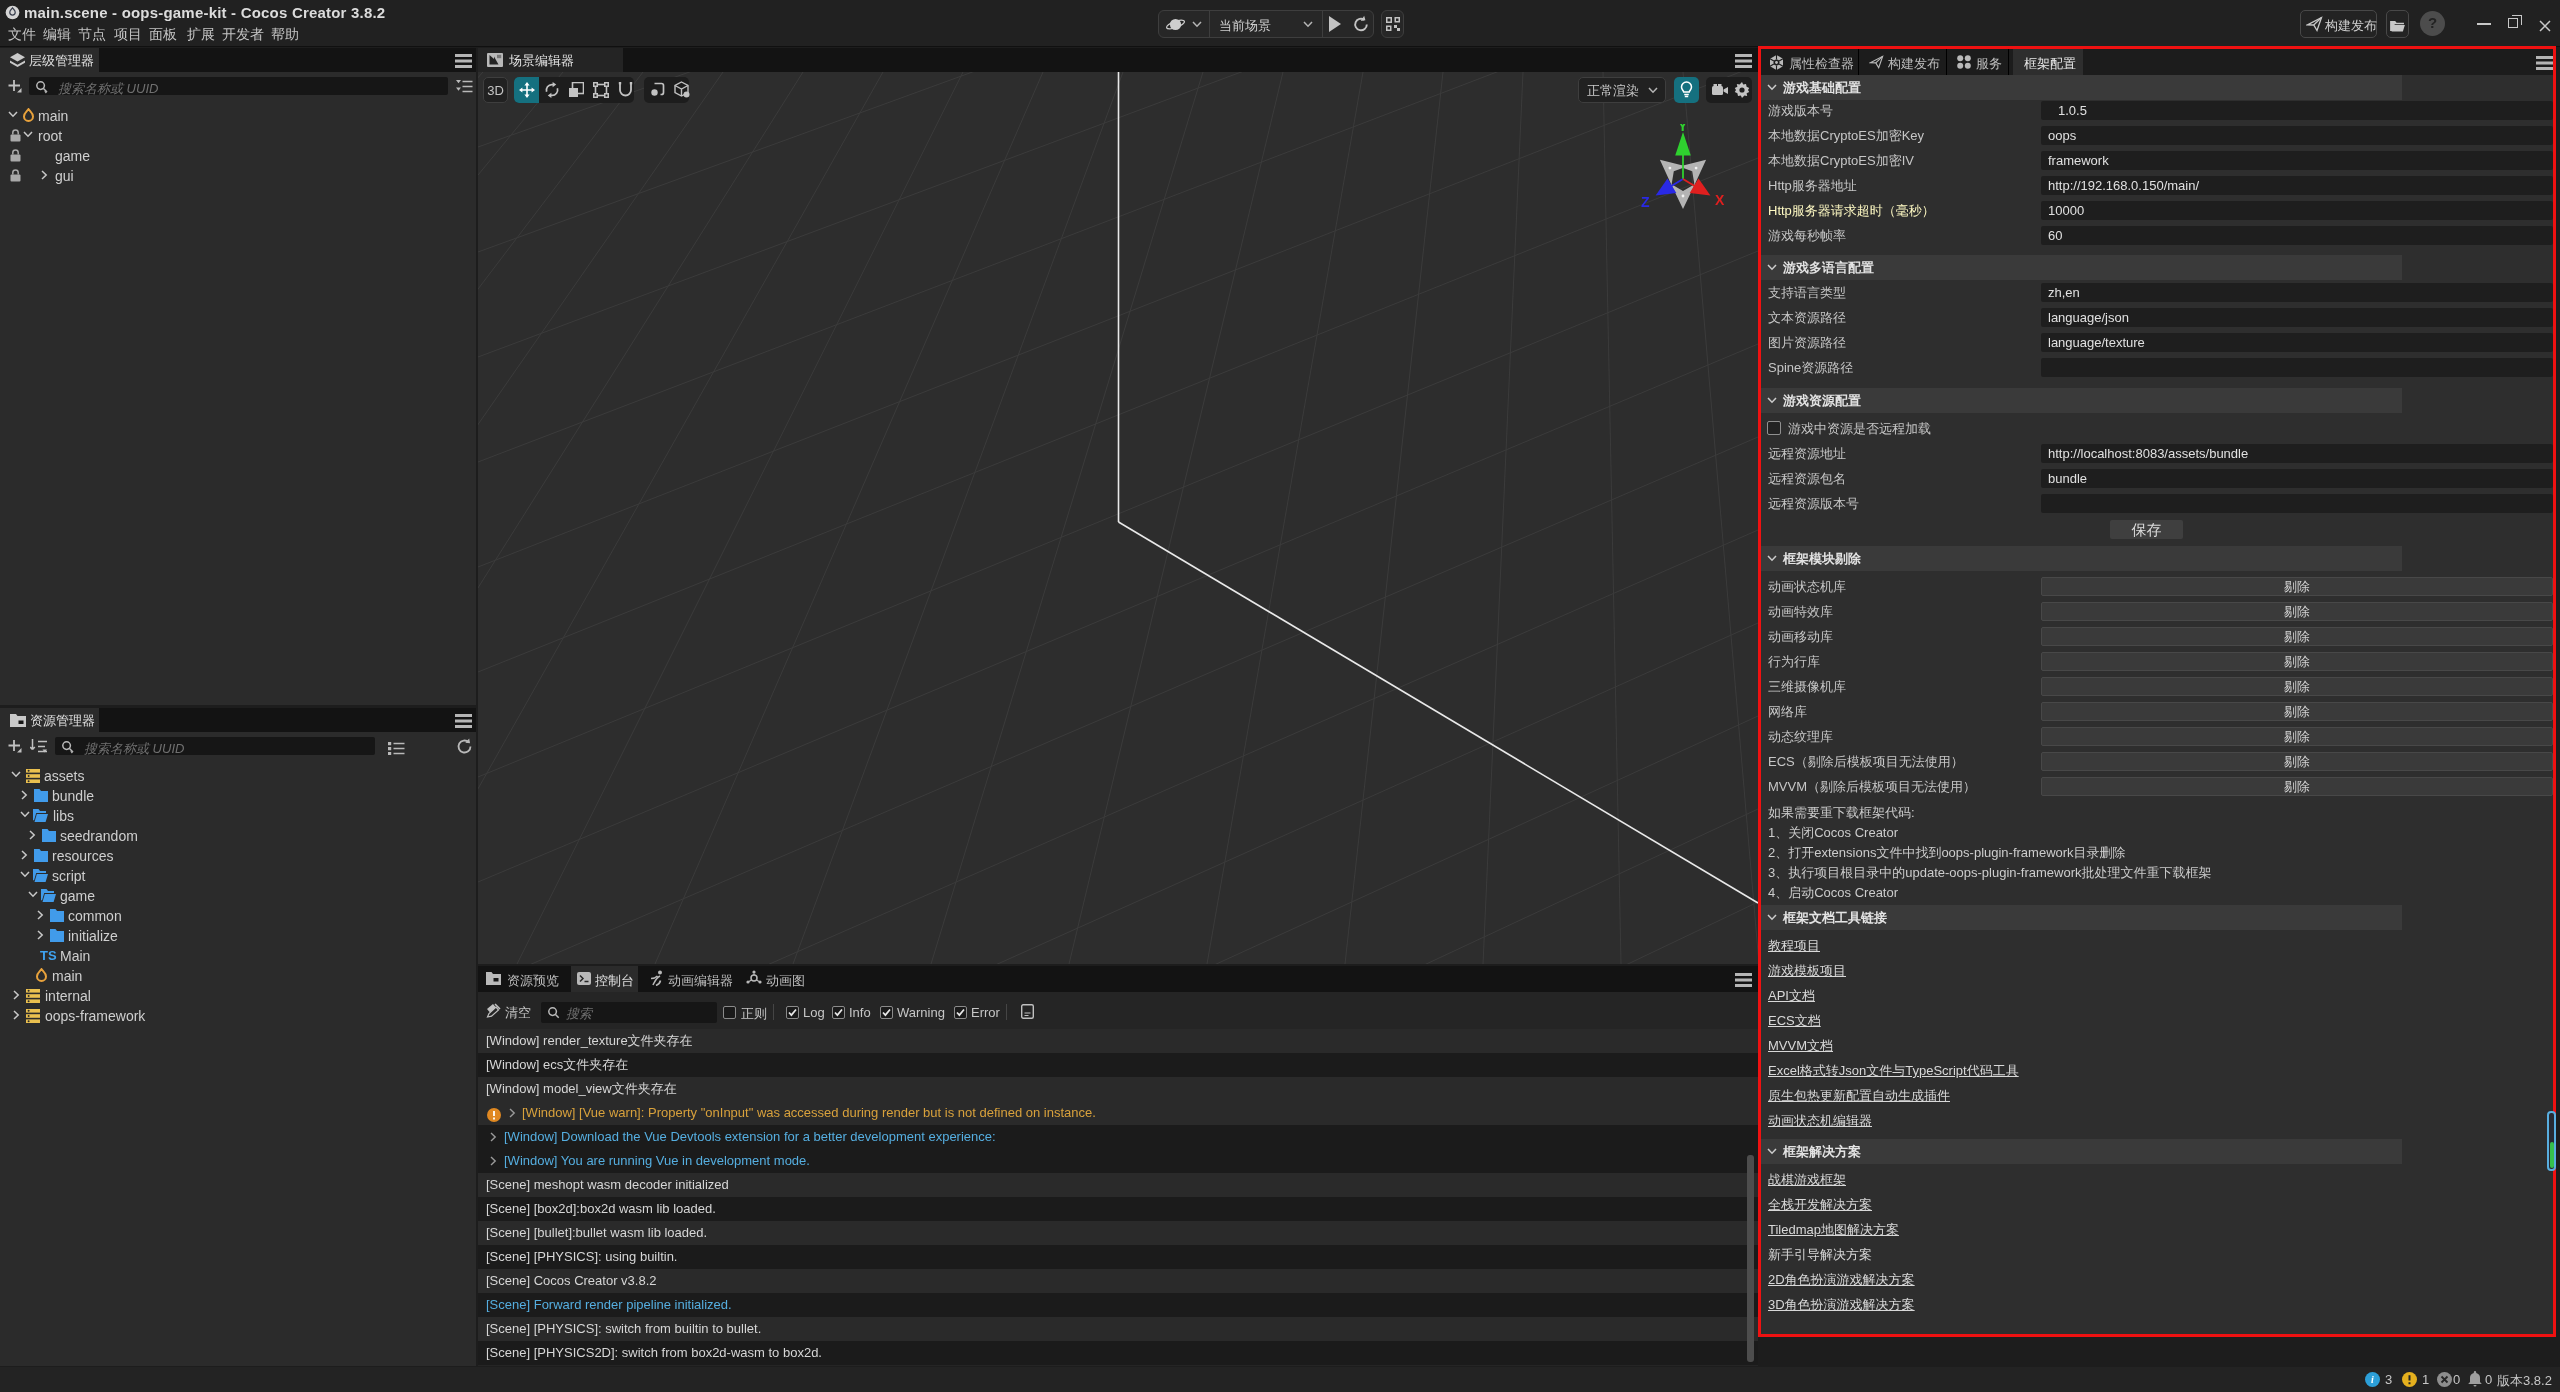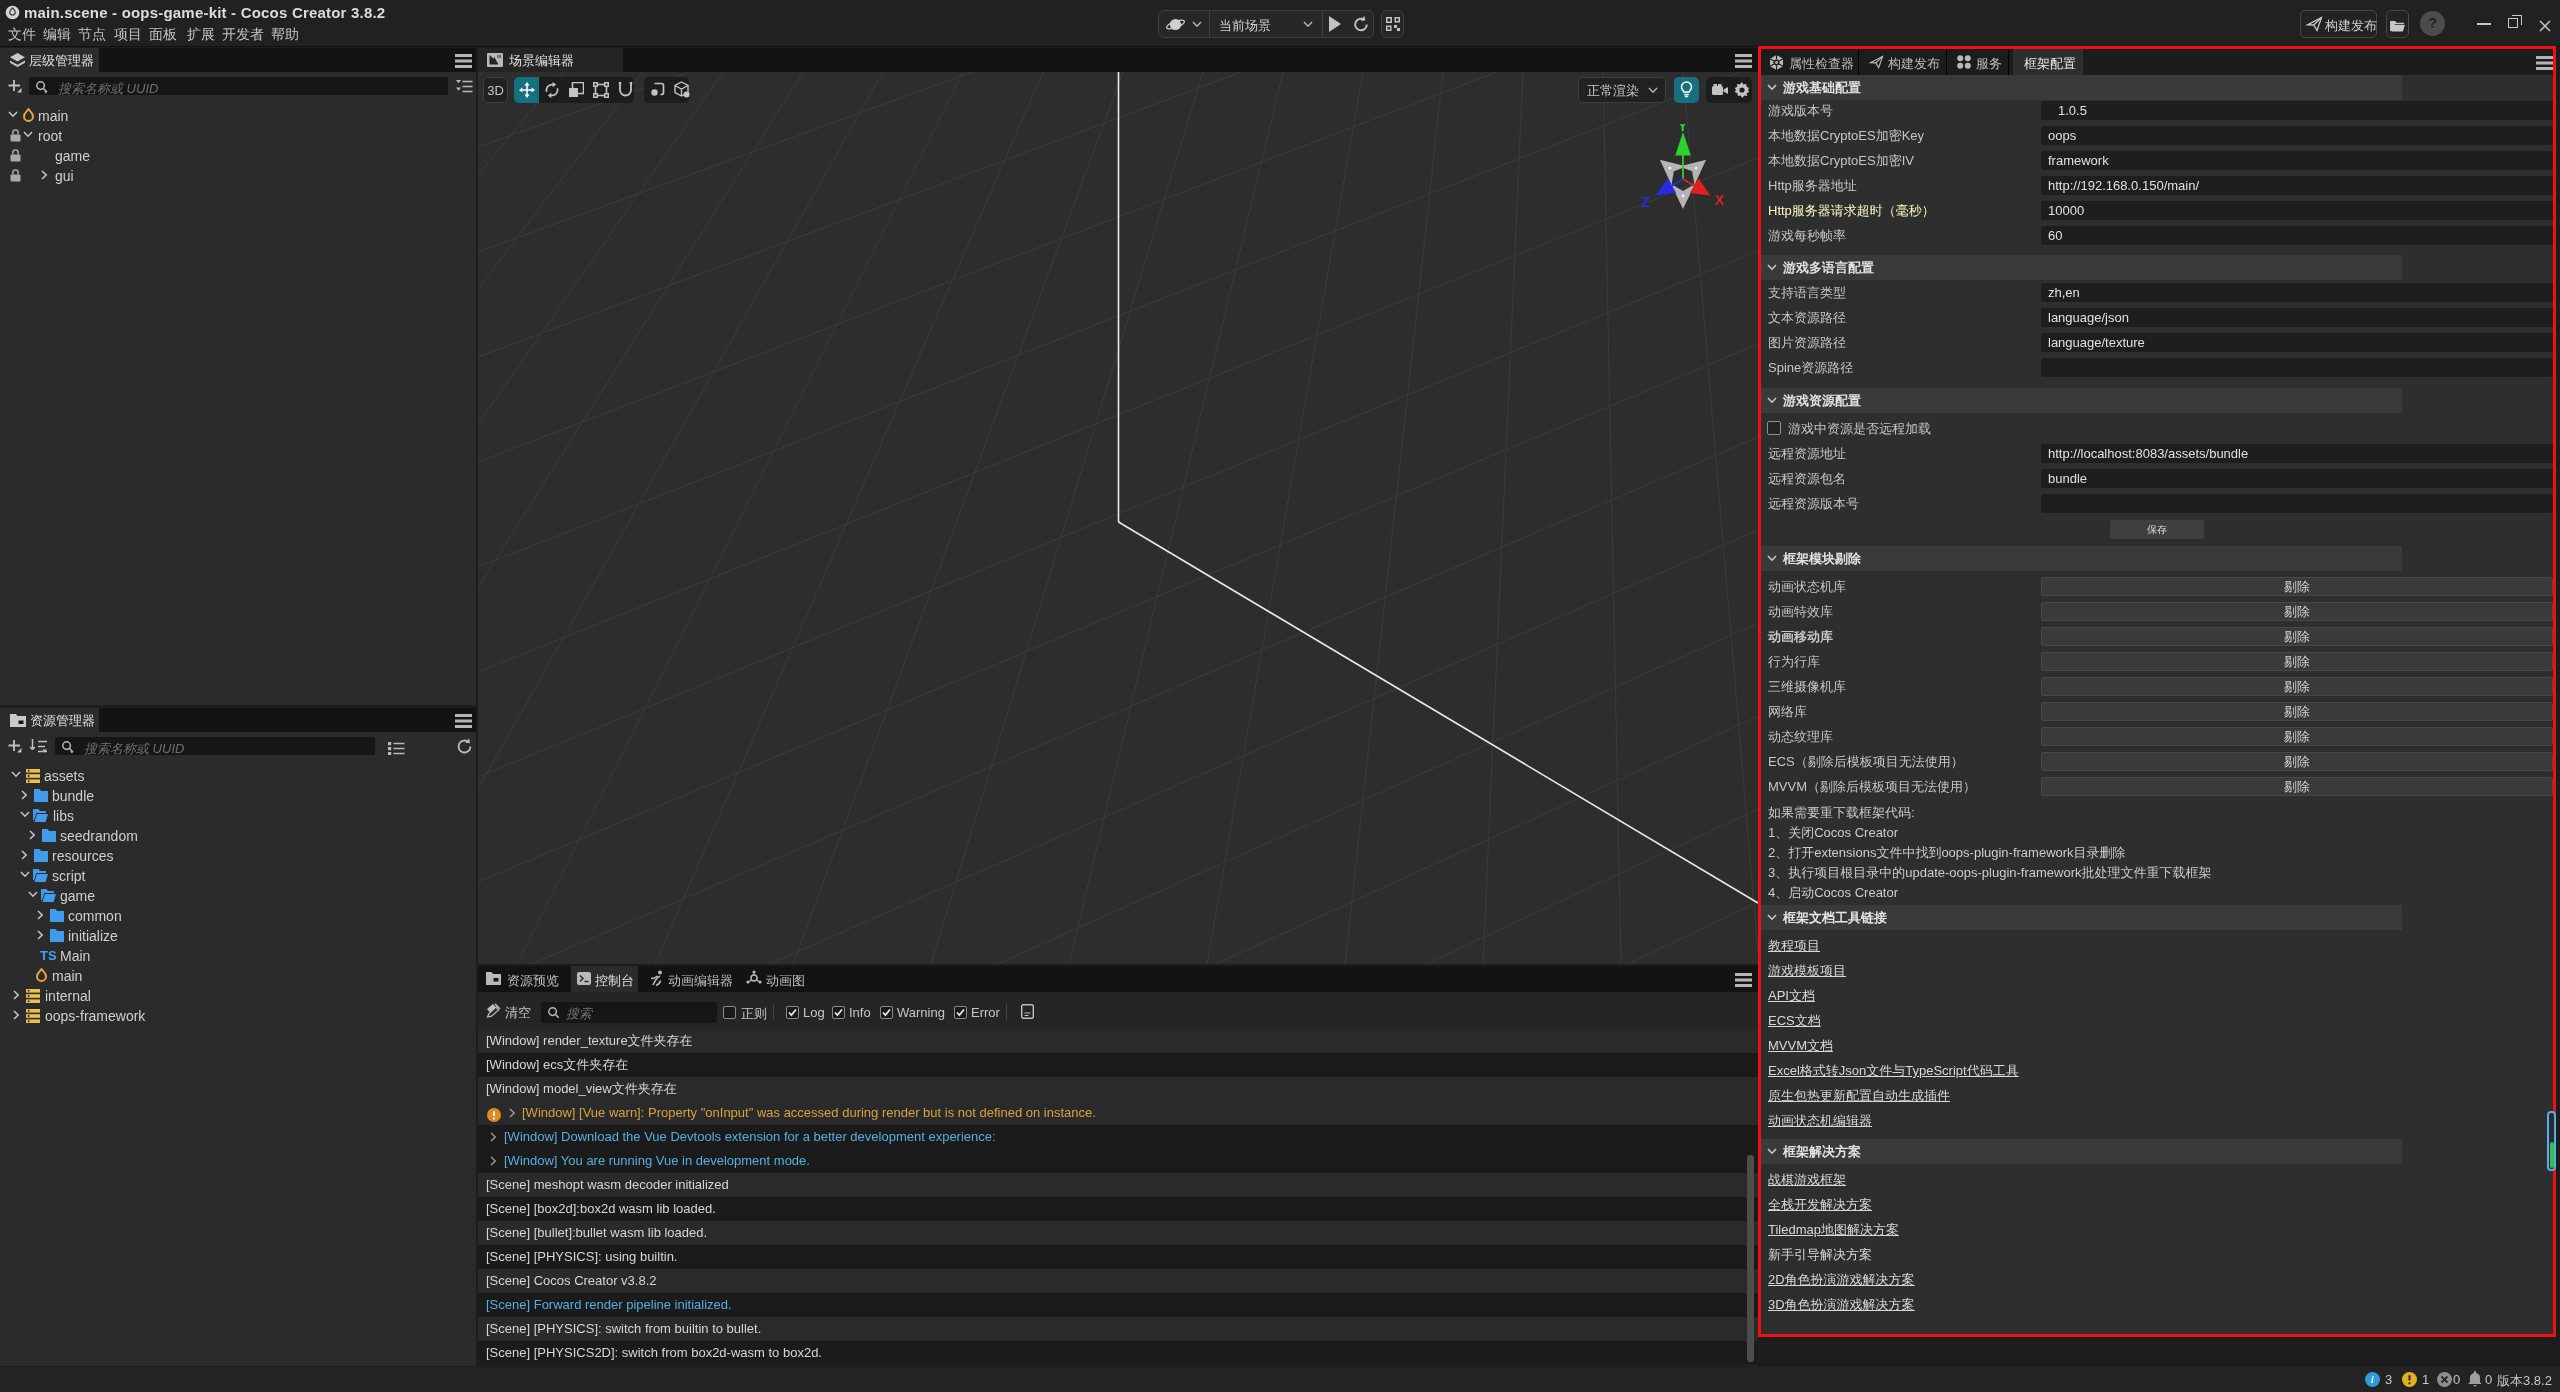--- a/index.html
+++ b/index.html
@@ -677,34 +677,34 @@
       <span style="position:absolute;left:22px;">游戏资源配置</span>
     </div>
 <div class="abs" style="left:1767px;top:421px;width:14px;height:14px;background:#232323;border:1px solid #909090;border-radius:2px;"></div>
 <div class="abs" style="left:1788px;top:419px;font-size:13px;color:#c6c6c6;line-height:19px;">游戏中资源是否远程加载</div>
 <div class="abs" style="left:1768px;top:444px;font-size:13px;color:#c6c6c6;line-height:19px;white-space:nowrap;">远程资源地址</div>
 <div class="abs finput" style="left:2041px;top:444px;">http://localhost:8083/assets/bundle</div>
 <div class="abs" style="left:1768px;top:469px;font-size:13px;color:#c6c6c6;line-height:19px;white-space:nowrap;">远程资源包名</div>
 <div class="abs finput" style="left:2041px;top:469px;">bundle</div>
 <div class="abs" style="left:1768px;top:494px;font-size:13px;color:#c6c6c6;line-height:19px;white-space:nowrap;">远程资源版本号</div>
 <div class="abs finput" style="left:2041px;top:494px;"></div>
-<div class="abs" style="left:2110px;top:520px;width:94px;height:19px;background:#3f3f3f;border-radius:2px;font-size:10px;color:#dcdcdc;text-align:center;line-height:19px;">保存</div>
+<div class="abs" style="left:2110px;top:520px;width:73px;height:19px;background:#3f3f3f;border-radius:2px;font-size:15px;color:#dcdcdc;text-align:center;line-height:19px;">保存</div>
 <div class="abs sechead" style="left:1761px;top:546px;">
       <span style="position:absolute;left:6px;top:9px;">
         <svg style="display:block" width="10" height="7" viewBox="0 0 10 7">
           <path d="M1 1l4 4.2L9 1" fill="none" stroke="#cccccc" stroke-width="1.5"></path>
         </svg>
       </span>
       <span style="position:absolute;left:22px;">框架模块剔除</span>
     </div>
 <div class="abs" style="left:1768px;top:577px;font-size:13px;color:#c6c6c6;line-height:19px;white-space:nowrap;">动画状态机库</div>
 <div class="abs fbtn" style="left:2041px;top:577px;">剔除</div>
 <div class="abs" style="left:1768px;top:602px;font-size:13px;color:#c6c6c6;line-height:19px;white-space:nowrap;">动画特效库</div>
 <div class="abs fbtn" style="left:2041px;top:602px;">剔除</div>
-<div class="abs" style="left:1768px;top:627px;font-size:13px;color:#c6c6c6;line-height:19px;white-space:nowrap;font-weight:bold;">动画移动库</div>
+<div class="abs" style="left:1768px;top:627px;font-size:13px;color:#c6c6c6;line-height:19px;white-space:nowrap;">动画移动库</div>
 <div class="abs fbtn" style="left:2041px;top:627px;">剔除</div>
 <div class="abs" style="left:1768px;top:652px;font-size:13px;color:#c6c6c6;line-height:19px;white-space:nowrap;">行为行库</div>
 <div class="abs fbtn" style="left:2041px;top:652px;">剔除</div>
 <div class="abs" style="left:1768px;top:677px;font-size:13px;color:#c6c6c6;line-height:19px;white-space:nowrap;">三维摄像机库</div>
 <div class="abs fbtn" style="left:2041px;top:677px;">剔除</div>
 <div class="abs" style="left:1768px;top:702px;font-size:13px;color:#c6c6c6;line-height:19px;white-space:nowrap;">网络库</div>
 <div class="abs fbtn" style="left:2041px;top:702px;">剔除</div>
 <div class="abs" style="left:1768px;top:727px;font-size:13px;color:#c6c6c6;line-height:19px;white-space:nowrap;">动态纹理库</div>
 <div class="abs fbtn" style="left:2041px;top:727px;">剔除</div>
 <div class="abs" style="left:1768px;top:752px;font-size:13px;color:#c6c6c6;line-height:19px;white-space:nowrap;">ECS（剔除后模板项目无法使用）</div>

